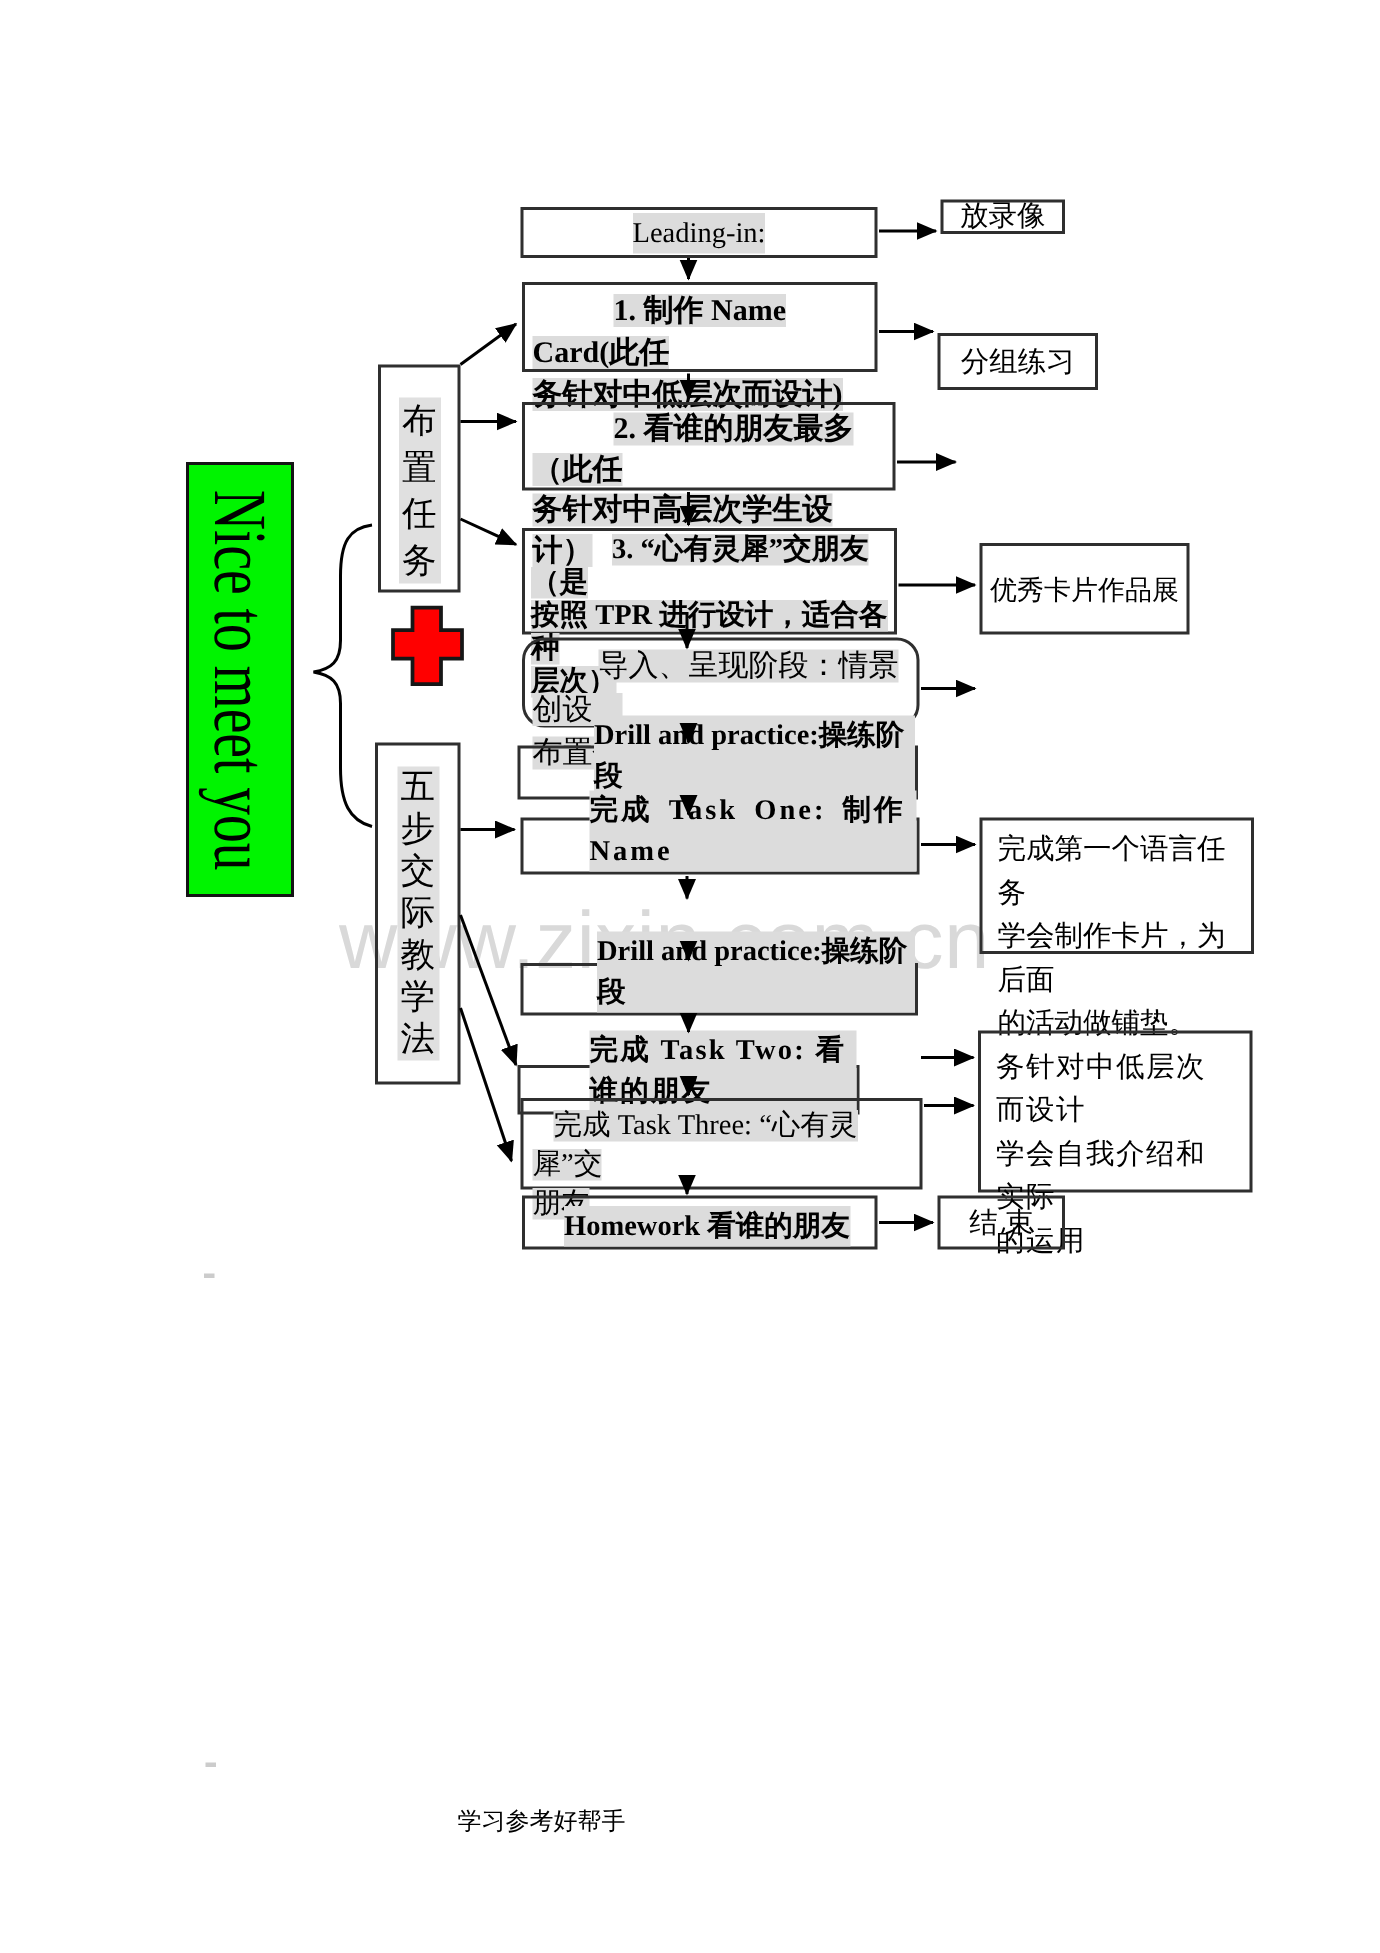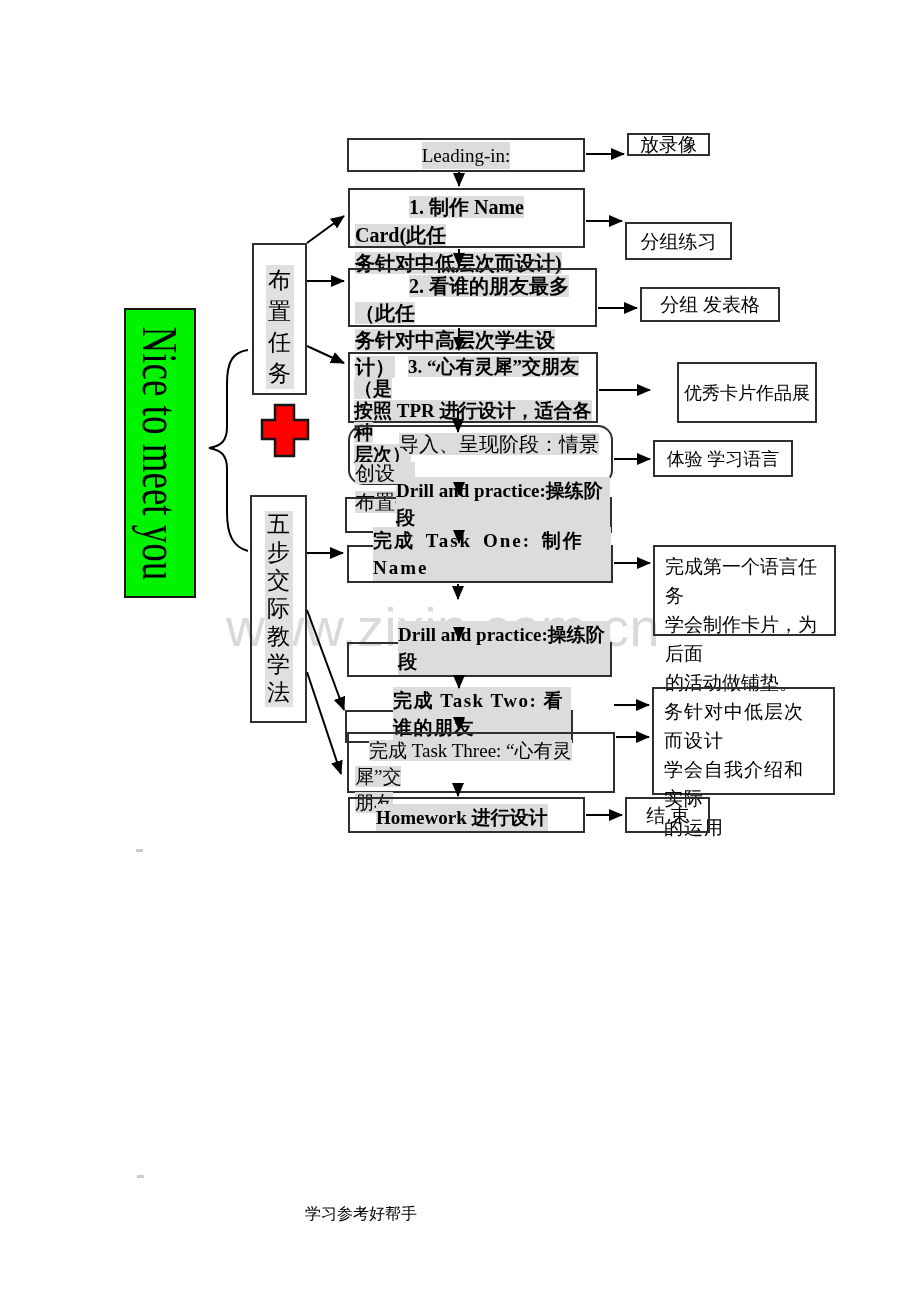--- a/index.html
+++ b/index.html
@@ -95,61 +95,55 @@
 
   <div class="box" style="left:348px;top:425px;width:265px;height:60px;border-radius:15px;">
     <p class="para f20" style="text-indent:44px;line-height:29px;"><span class="hl">导入、呈现阶段：情景创设、
 布置任务、激趣导入</span></p>
   </div>
 
   <div class="box vctr" style="left:345px;top:497px;width:267px;height:36px;padding-left:49px;">
     <span class="hl f19">Drill and practice:操练阶段</span>
   </div>
 
-  <div class="box vctr" style="left:347px;top:545px;width:266px;height:38px;padding-left:24px;">
+  <div class="box vctr" style="left:347px;top:545px;width:266px;height:38px;padding-left:44px;">
     <span class="hl f19" style="letter-spacing:2px;word-spacing:4px;">完成 Task One: 制作 Name</span>
   </div>
 
 
   <div class="box vctr" style="left:347px;top:642px;width:265px;height:35px;padding-left:49px;">
     <span class="hl f19">Drill and practice:操练阶段</span>
   </div>
 
   <div class="box vctr" style="left:345px;top:710px;width:228px;height:33px;padding-left:46px;">
     <span class="hl f19" style="letter-spacing:1.5px;">完成 Task Two: 看谁的朋友</span>
   </div>
 
   <div class="box" style="left:347px;top:732px;width:268px;height:61px;">
     <p class="para f19" style="text-indent:14px;line-height:26px;padding:4px 6px;"><span class="hl">完成 Task Three: “心有灵犀”交
 朋友</span></p>
   </div>
 
   <div class="box vctr" style="left:348px;top:797px;width:237px;height:36px;padding-left:26px;">
-    <span class="hl f19">Homework 进行设计</span>
+    <span class="hl f19">Homework 看谁的朋友</span>
   </div>
 
   <div class="box ctr thin" style="left:627px;top:133px;width:83px;height:23px;">
     <span class="f19">放录像</span>
   </div>
 
   <div class="box ctr thin" style="left:625px;top:222px;width:107px;height:38px;">
     <span class="f19">分组练习</span>
   </div>
 
-  <div class="box ctr thin" style="left:640px;top:287px;width:140px;height:35px;">
-    <span class="f19">分组 发表格</span>
-  </div>
-
-  <div class="box ctr thin" style="left:653px;top:362px;width:140px;height:61px;margin-left:24px;">
+
+  <div class="box ctr thin" style="left:653px;top:362px;width:140px;height:61px;">
     <span style="font-size:18px;">优秀卡片作品展</span>
   </div>
 
-  <div class="box ctr thin" style="left:653px;top:440px;width:140px;height:37px;">
-    <span style="font-size:18px;">体验 学习语言</span>
-  </div>
 
   <div class="box thin" style="left:653px;top:545px;width:183px;height:91px;padding:5px 10px;">
     <span class="pre" style="font-size:19px;line-height:29px;">完成第一个语言任务
 学会制作卡片，为后面
 的活动做铺垫。</span>
   </div>
 
   <div class="box thin" style="left:652px;top:687px;width:183px;height:108px;padding:8px 10px;">
     <span class="pre" style="font-size:19px;line-height:29px;letter-spacing:1px;">务针对中低层次而设计
 学会自我介绍和实际

